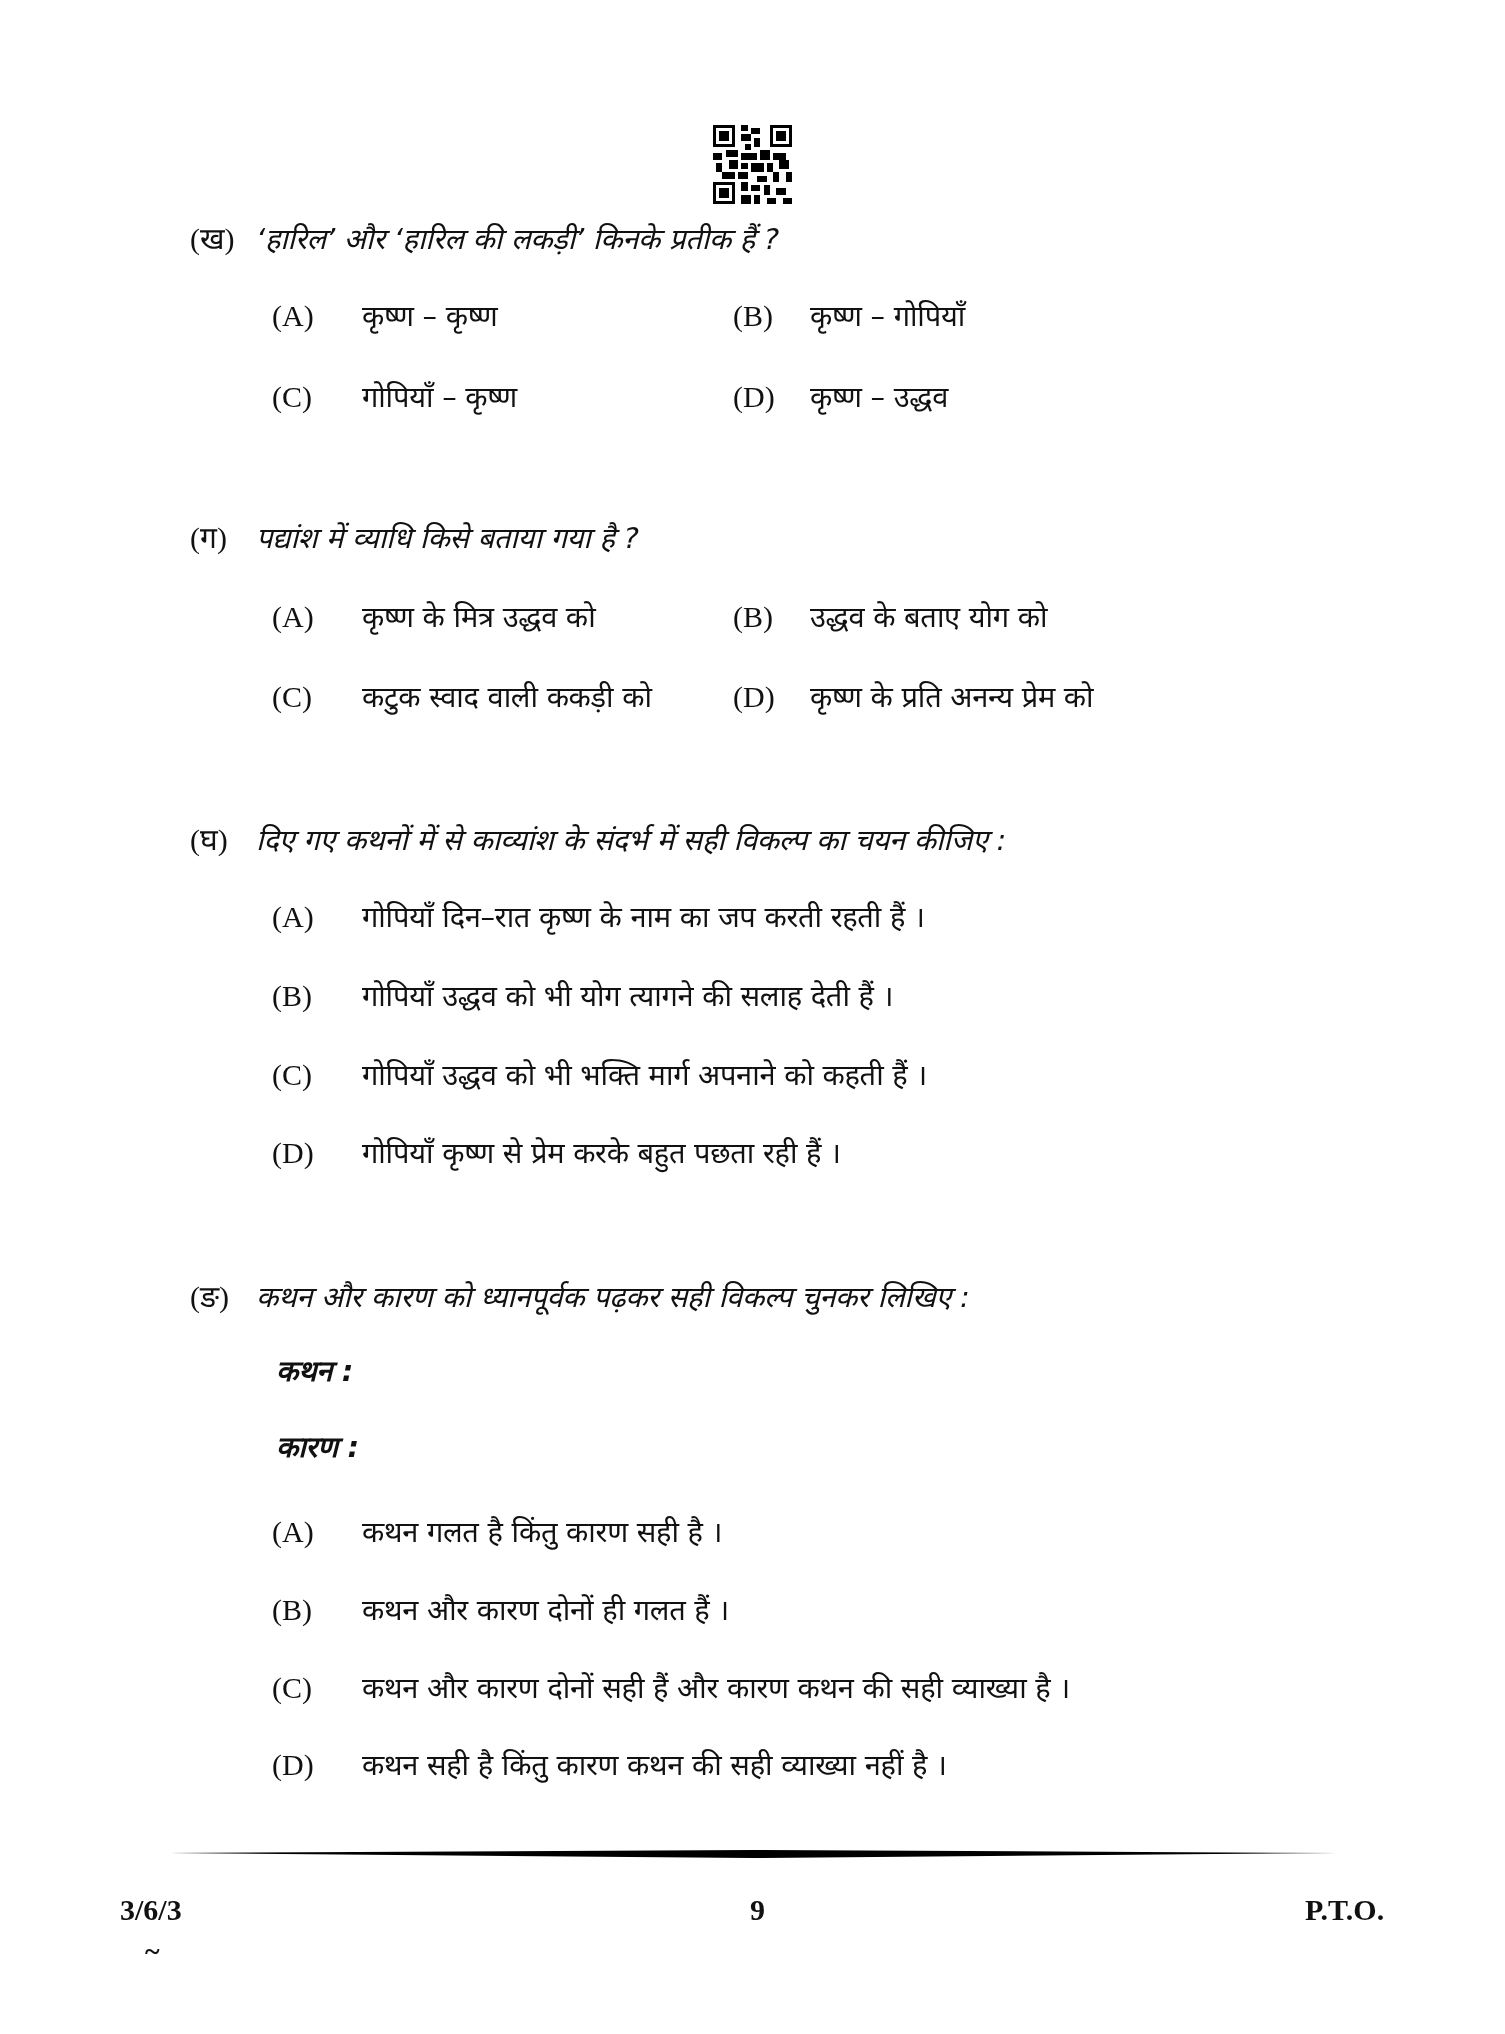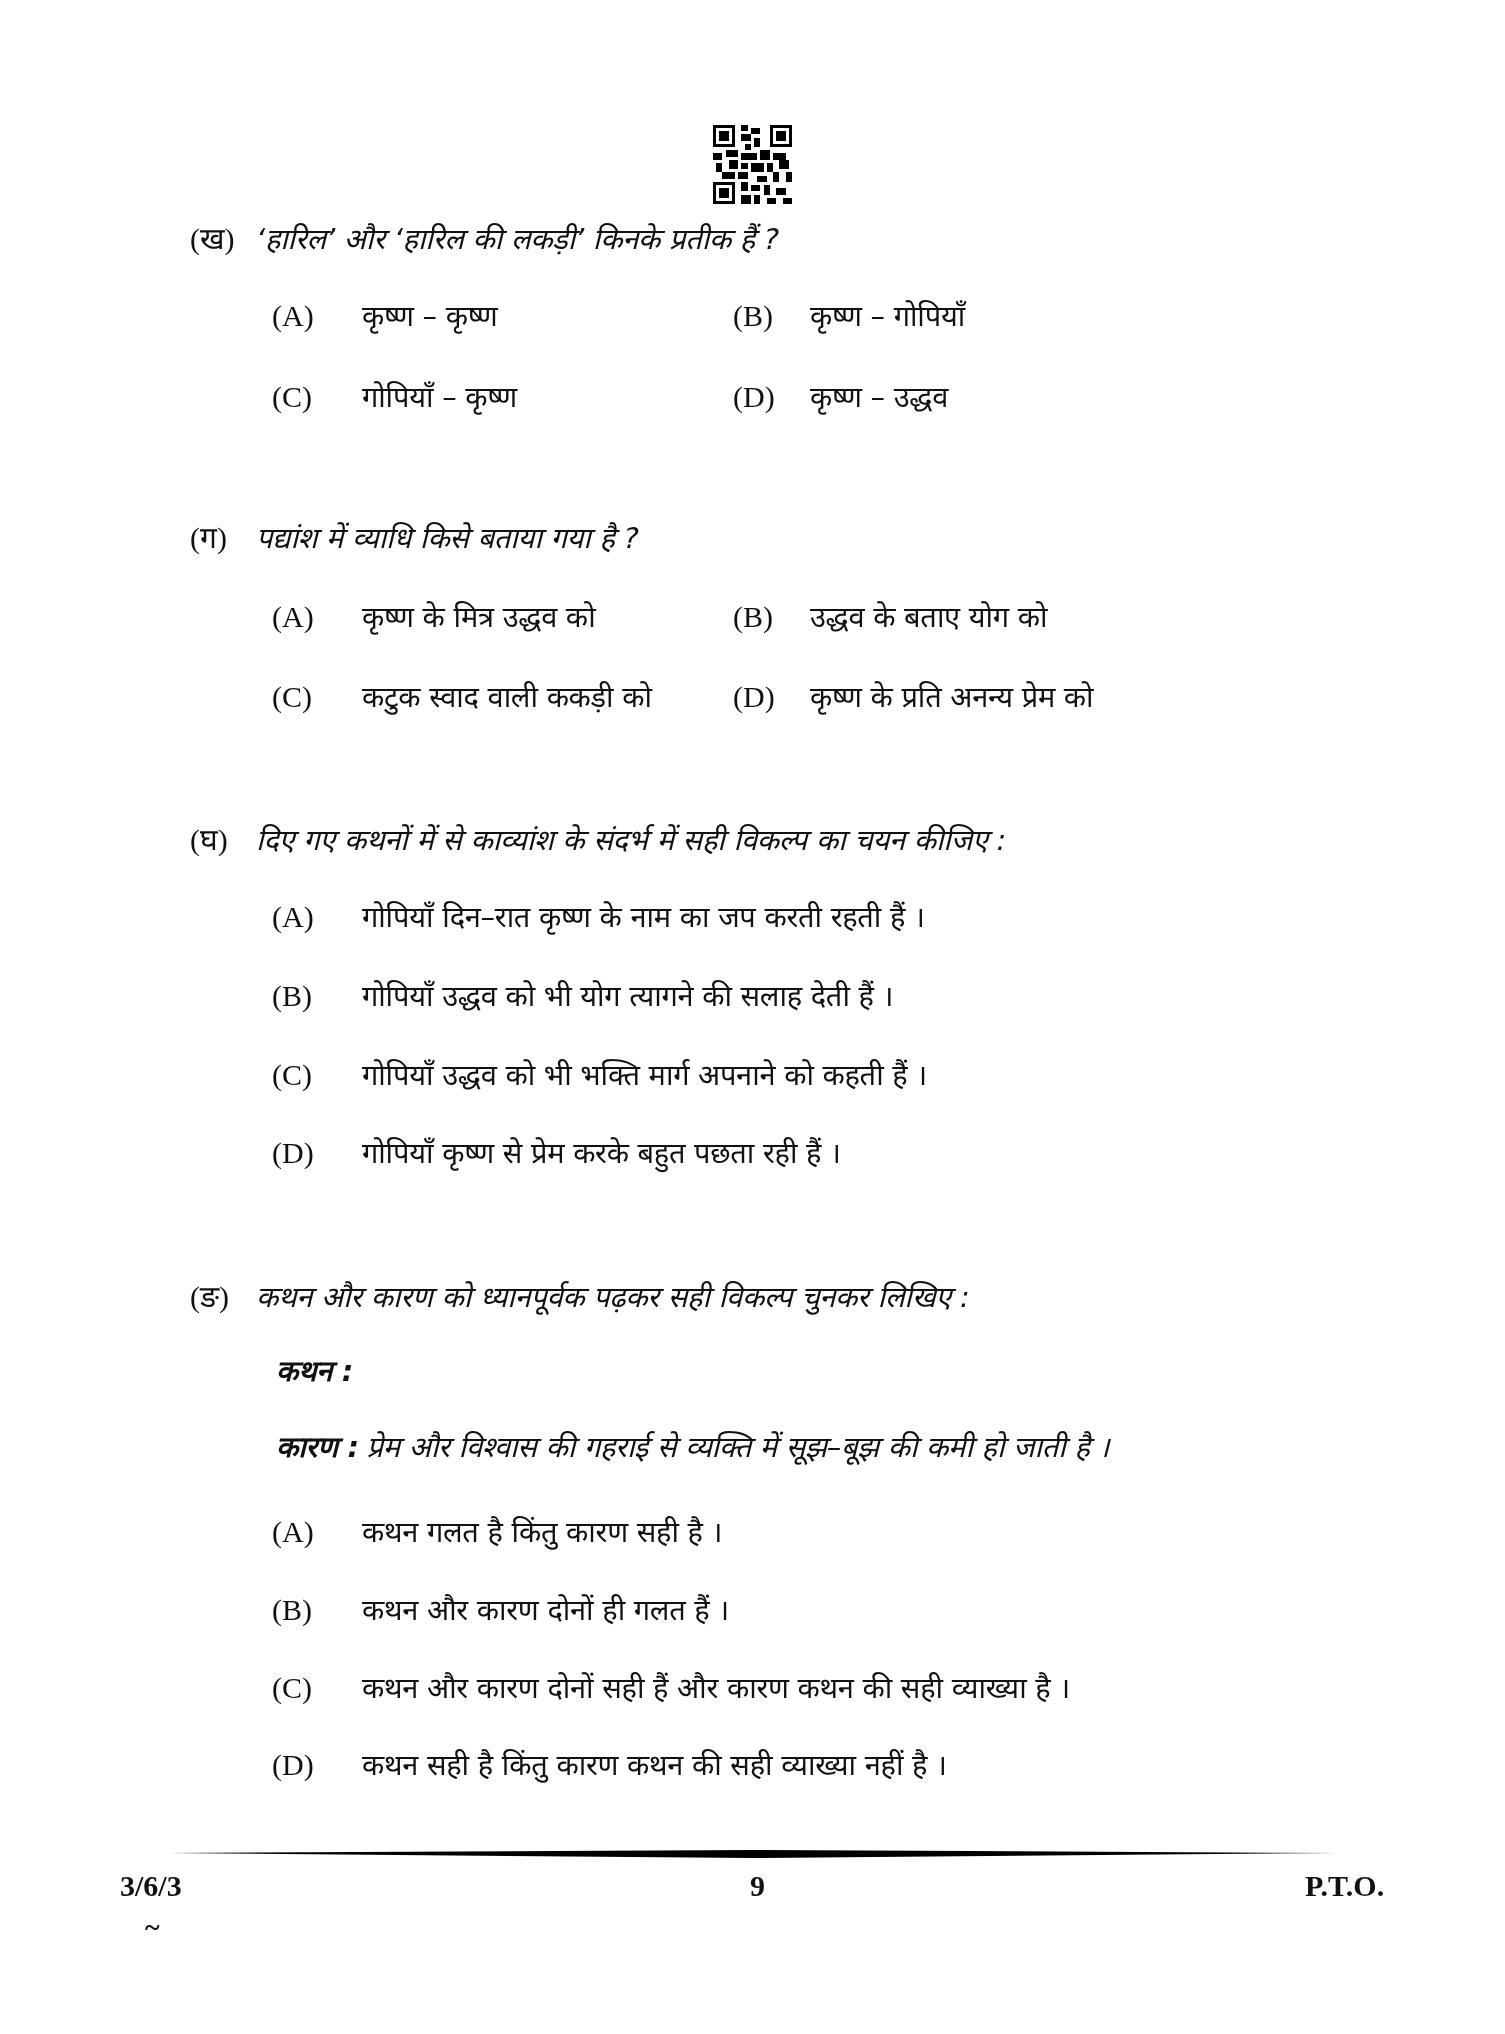--- a/index.html
+++ b/index.html
@@ -10,21 +10,21 @@
   .txt { display:inline-block; font-family:"DejaVu Sans","Liberation Sans",sans-serif; font-size:29px; letter-spacing:-0.3px; }
   .qnum { left:190px; }
   .qtext { left:256px;font-style:italic; }
   .optL-l { left:272px; }
   .optL-t { left:362px;text-align:right; }
   .optR-l { left:733px; }
   .optR-t { left:810px; }
   .bold { font-weight:bold;margin-left:20px; }
   .qr { position:absolute; left:712px; top:125px; width:81px; height:79px; }
   .rule { position:absolute; left:168px; top:1850px; width:1170px; height:8px; }
-  .footer { position:absolute; font-family:"Liberation Serif","DejaVu Serif",serif; font-weight:bold; font-size:30px; line-height:30px; }
+  .footer { position:absolute; font-family:"Liberation Serif","DejaVu Serif",serif; font-weight:bold; font-size:30px; line-height:30px;margin-top:24px; }
 </style>
 </head>
 <body>
 
 <svg class="qr" viewBox="0 0 25 25" shape-rendering="crispEdges">
   <rect width="25" height="25" fill="#fff"></rect>
   <g fill="#000">
     <rect x="0" y="0" width="7" height="7"></rect>
       <rect x="1" y="1" width="5" height="5" fill="#fff"></rect>
       <rect x="2" y="2" width="3" height="3"></rect>
@@ -171,21 +171,21 @@
     <span class="lbl">(ङ)</span>
   </div>
 <div class="row qtext" style="top:1277px">
     <span class="txt">कथन और कारण को ध्यानपूर्वक पढ़कर सही विकल्प चुनकर लिखिए :</span>
   </div>
 
 <div class="row qtext" style="top:1351px">
   <span class="txt bold">कथन :</span>&nbsp;
 </div>
 <div class="row qtext" style="top:1427px">
-  <span class="txt bold">कारण :</span>&nbsp;<span class="txt">प्रेम और विश्वास की गहराई से व्यक्ति में सूझ–बूझ की कमी हो जाती है ।</span>
+  <span class="txt bold">कारण :</span>&nbsp;
 </div>
 
 <div class="row optL-l" style="top:1512px">
     <span class="lbl">(A)</span>
   </div>
 <div class="row optL-t" style="top:1512px">
     <span class="txt">कथन गलत है किंतु कारण सही है ।</span>
   </div>
 
 <div class="row optL-l" style="top:1590px">

